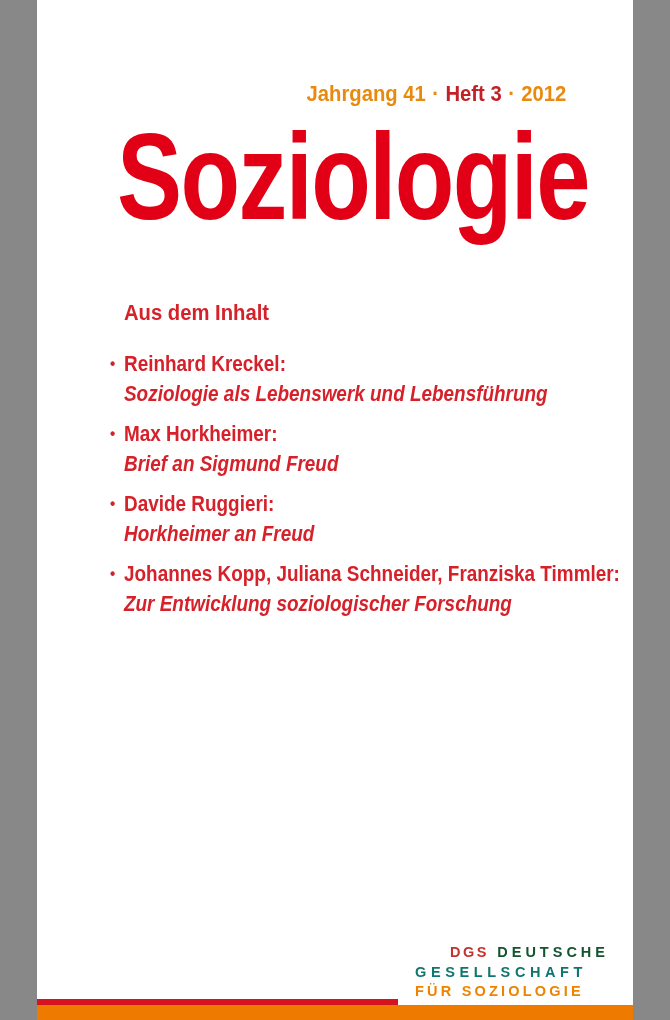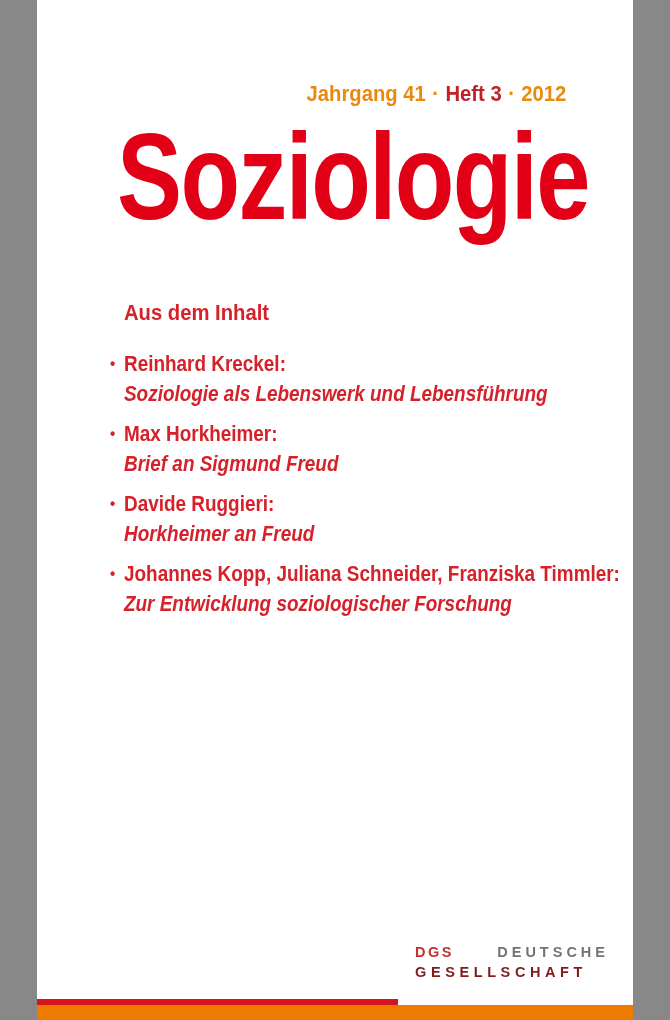--- a/index.html
+++ b/index.html
@@ -54,23 +54,23 @@
   .campus-box span{
     color:#ffffff;font-size:33px;font-weight:700;letter-spacing:-1px;
     white-space:nowrap;transform:rotate(-90deg);line-height:1;
   }
   
   .dgs{
     position:absolute;left:378px;top:943px;width:190px;
     font-size:14.5px;font-weight:700;line-height:19.5px;white-space:nowrap;
   }
   .dgs .row1{display:flex;justify-content:space-between;}
-  .dgs .abbr{color:#c5312e;letter-spacing:2.5px;}
-  .dgs .word{color:#737373;letter-spacing:4px;margin-right:-4px;}
-  .dgs .row2{color:#7f1d1d;letter-spacing:4.6px;margin-right:-4.6px;}
+  .dgs .abbr{color:#c5312e;letter-spacing:2.5px;margin-left:35px;}
+  .dgs .word{color:#14532d;letter-spacing:4px;margin-right:-4px;}
+  .dgs .row2{color:#0f766e;letter-spacing:4.6px;margin-right:-4.6px;}
   .dgs .row3{color:#ef8300;letter-spacing:3.2px;margin-right:-3.2px;}
   
   .bottom-line{position:absolute;left:0;top:999px;width:361px;height:6px;background:#d61420;}
   .bottom-bar{position:absolute;left:0;top:1005px;width:598px;height:15px;background:#ee7a00;}
 </style>
 </head>
 <body>
 
 <div class="page">
 
@@ -108,18 +108,19 @@
   <div class="campus-box">
     <span>campus</span>
   </div>
 
   <div class="dgs">
     <div class="row1">
       <span class="abbr">DGS</span>
       <span class="word">DEUTSCHE</span>
     </div>
     <div class="row2">GESELLSCHAFT</div>
+    <div class="row3">FÜR SOZIOLOGIE</div>
   </div>
 
   <div class="bottom-line"></div>
   <div class="bottom-bar"></div>
 
 </div>
 
 </body></html>

